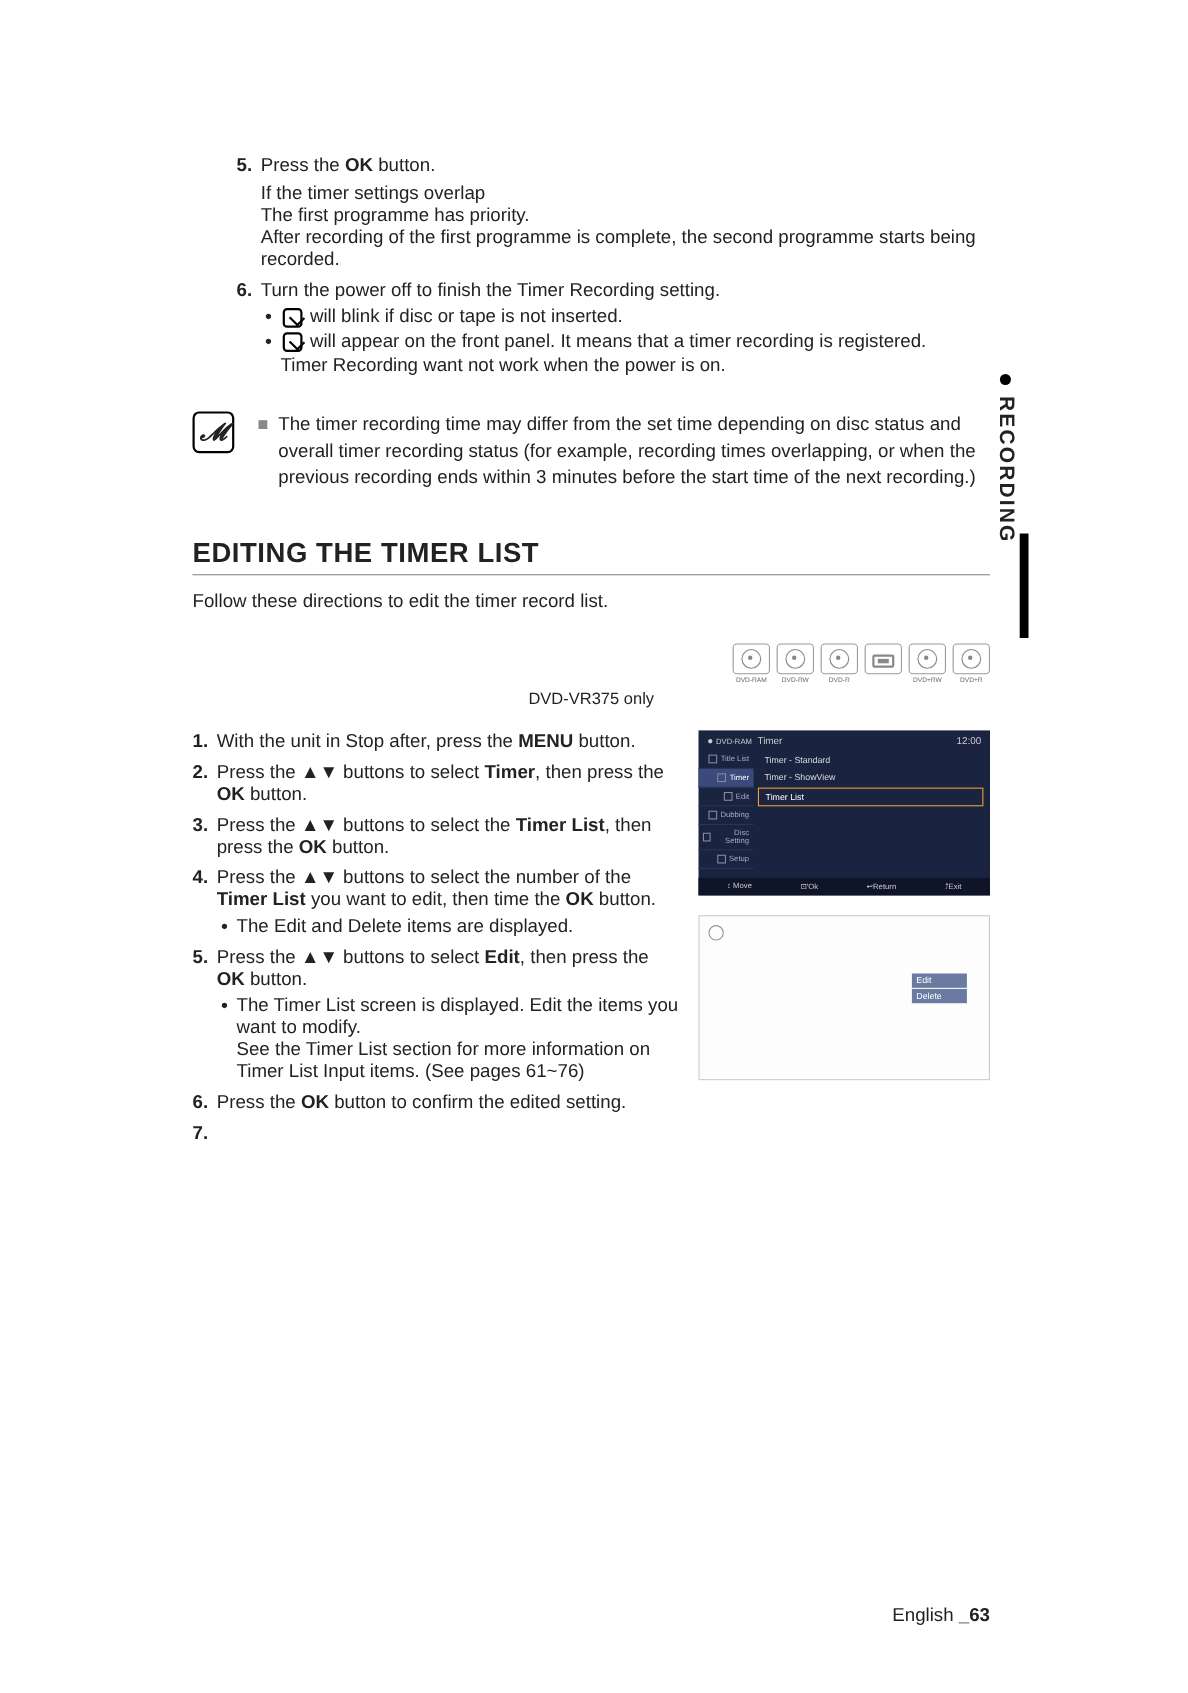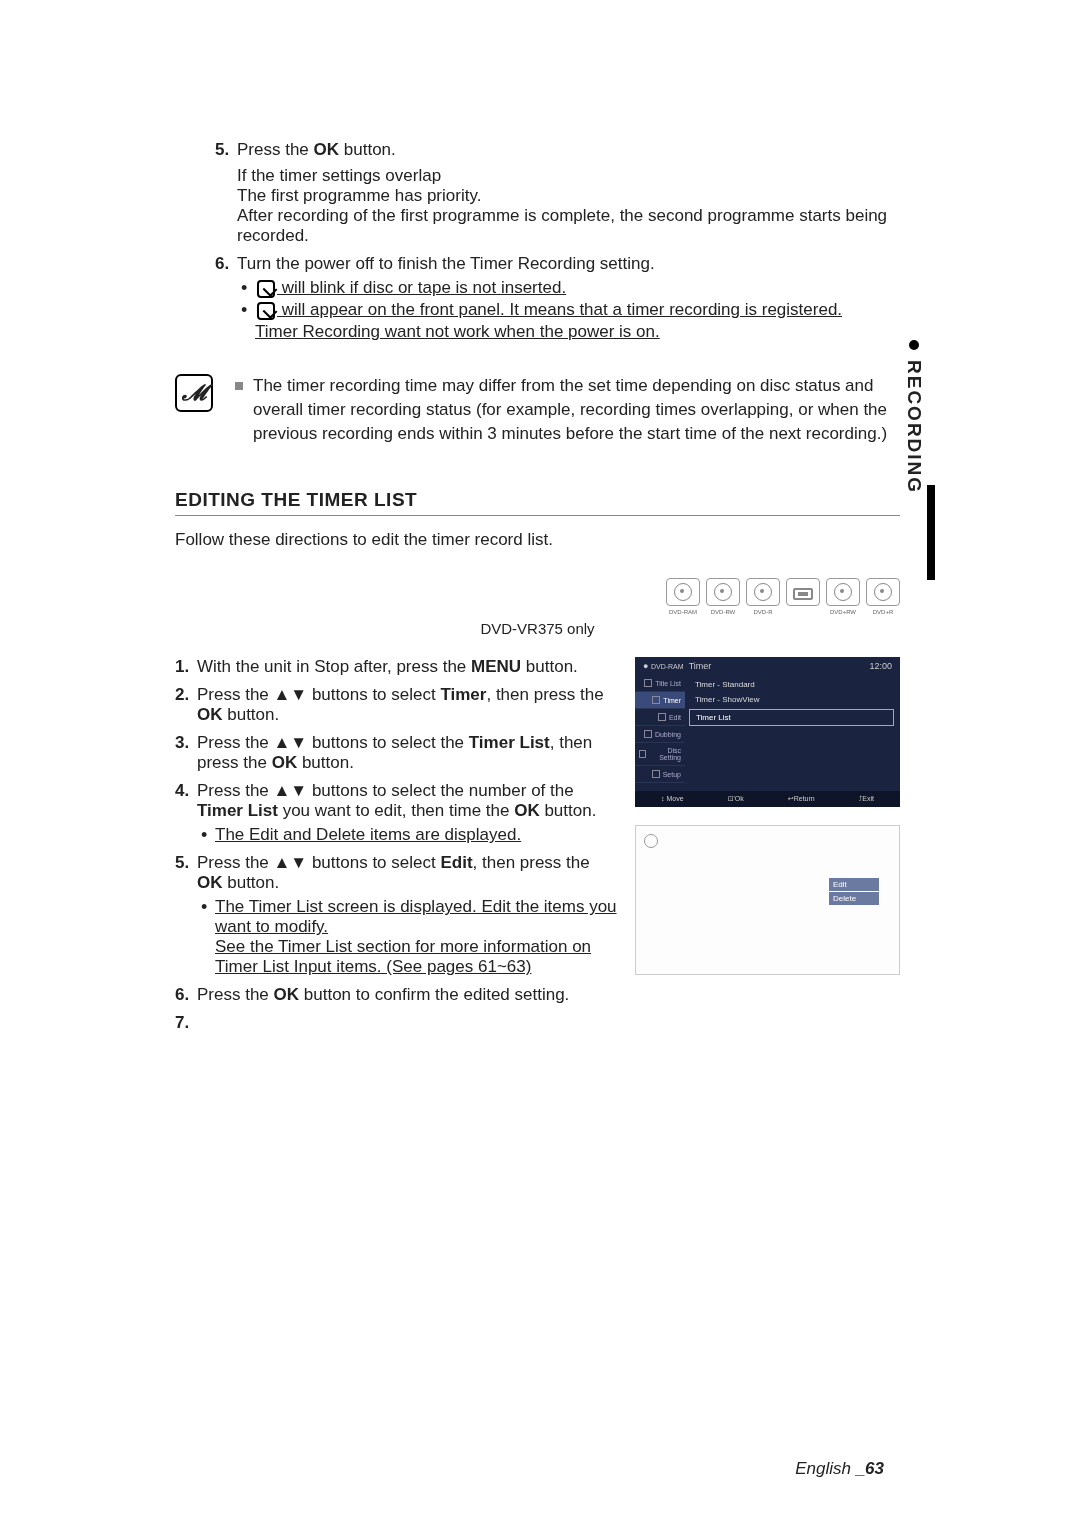--- a/index.html
+++ b/index.html
@@ -59,21 +59,20 @@
       font-weight: bold;
     }
     .sub-indent {
       margin-top: 6px;
       margin-left: 0;
     }
     .bullet-list {
       list-style: none;
       margin-left: 0;
       margin-top: 4px;
-      text-decoration: underline;
     }
     .bullet-list li {
       position: relative;
       padding-left: 18px;
       margin-bottom: 2px;
     }
     .bullet-list li::before {
       content: '•';
       position: absolute;
       left: 4px;
@@ -130,21 +129,21 @@
       content: '';
       position: absolute;
       left: 0;
       top: 8px;
       width: 8px;
       height: 8px;
       background: #888;
     }
     h2 {
       margin-top: 44px;
-      font-size: 19px;
+      font-size: 25px;
       font-weight: bold;
       letter-spacing: 0.5px;
       padding-bottom: 4px;
       border-bottom: 1px solid #888;
     }
     .subtitle {
       margin-top: 14px;
       margin-bottom: 28px;
     }
     .two-col {
@@ -310,23 +309,22 @@
       color: #fff;
       padding: 2px 4px;
       margin-bottom: 1px;
     }
     .mockup2-menu-item.sel {
       
     }
     .footer-page {
       position: absolute;
       bottom: 60px;
-      right: 196px;
+      right: 180px;
       font-size: 17px;
-      font-style: italic;
     }
     .footer-page .num-bold {
       font-weight: bold;
     }
     b { font-weight: bold; }
     .side-icon{
       width:8px;height:8px;border:1px solid #889;
       display:inline-block;
     }
   </style>
@@ -416,21 +414,21 @@
           <span class="num">4.</span>
           <span><span>Press the ▲▼ buttons to select the number of the </span><b>Timer List</b><span> you want to edit, then time the </span><b>OK</b><span> button.</span></span>
           <ul class="bullet-list">
             <li>The Edit and Delete items are displayed.</li>
           </ul>
         </li>
         <li>
           <span class="num">5.</span>
           <span><span>Press the ▲▼ buttons to select </span><b>Edit</b><span>, then press the </span><b>OK</b><span> button.</span></span>
           <ul class="bullet-list">
-            <li><span>The Timer List screen is displayed. Edit the items you want to modify.</span><br><span>See the Timer List section for more information on Timer List Input items. (See pages 61~63)</span></li>
+            <li><span>The Timer List screen is displayed. Edit the items you want to modify.</span><br><span>See the Timer List section for more information on Timer List Input items. (See pages 61~76)</span></li>
           </ul>
         </li>
         <li>
           <span class="num">6.</span>
           <span><span>Press the </span><b>OK</b><span> button to confirm the edited setting.</span></span>
         </li>
         <li>
           <span class="num">7.</span>
         </li>
       </ol>

